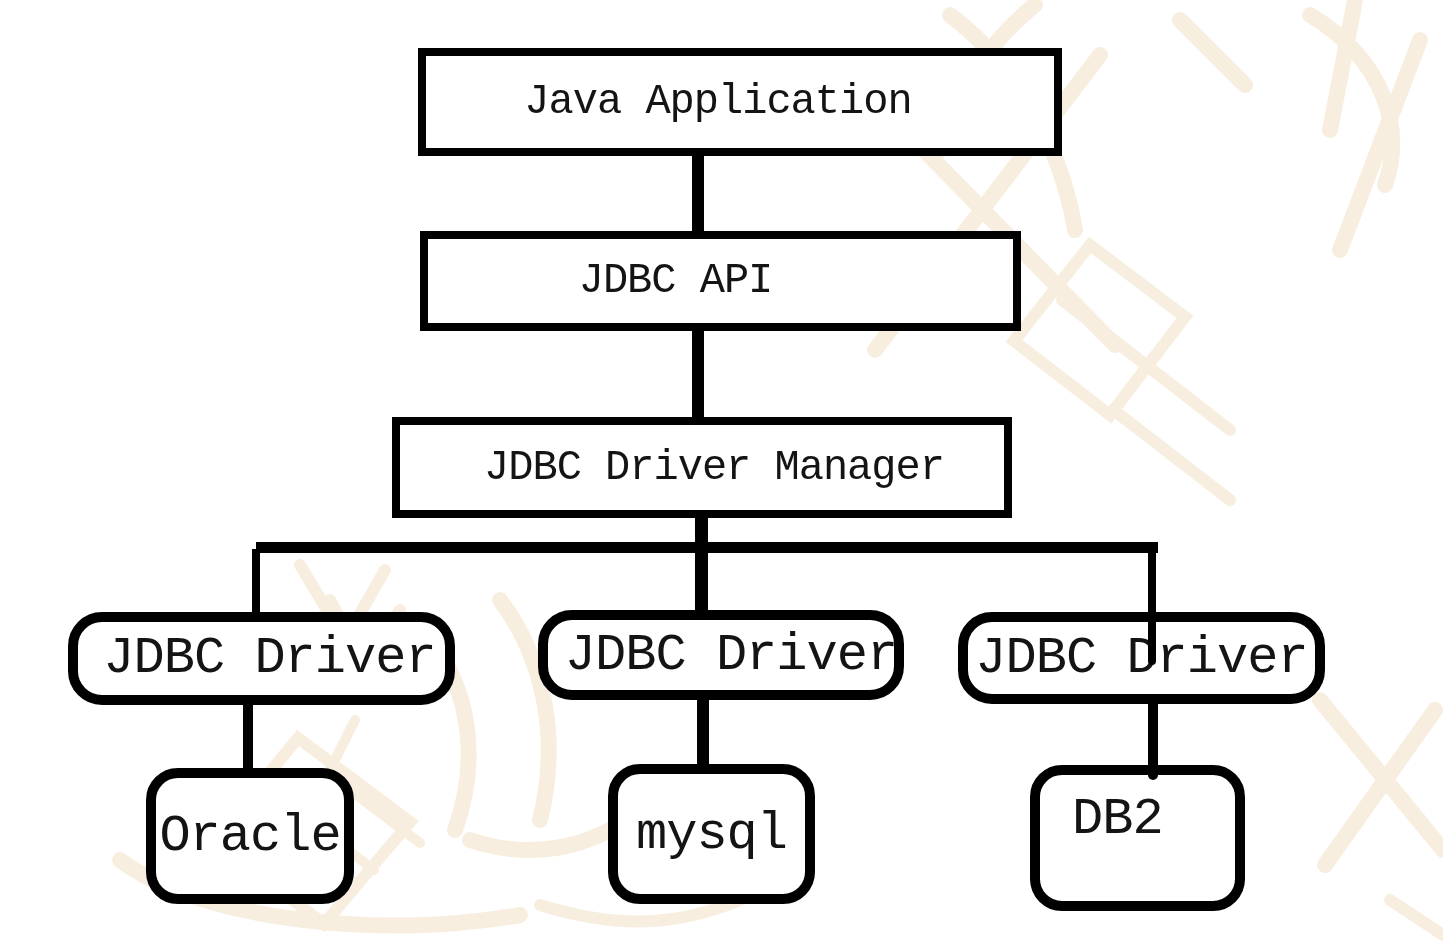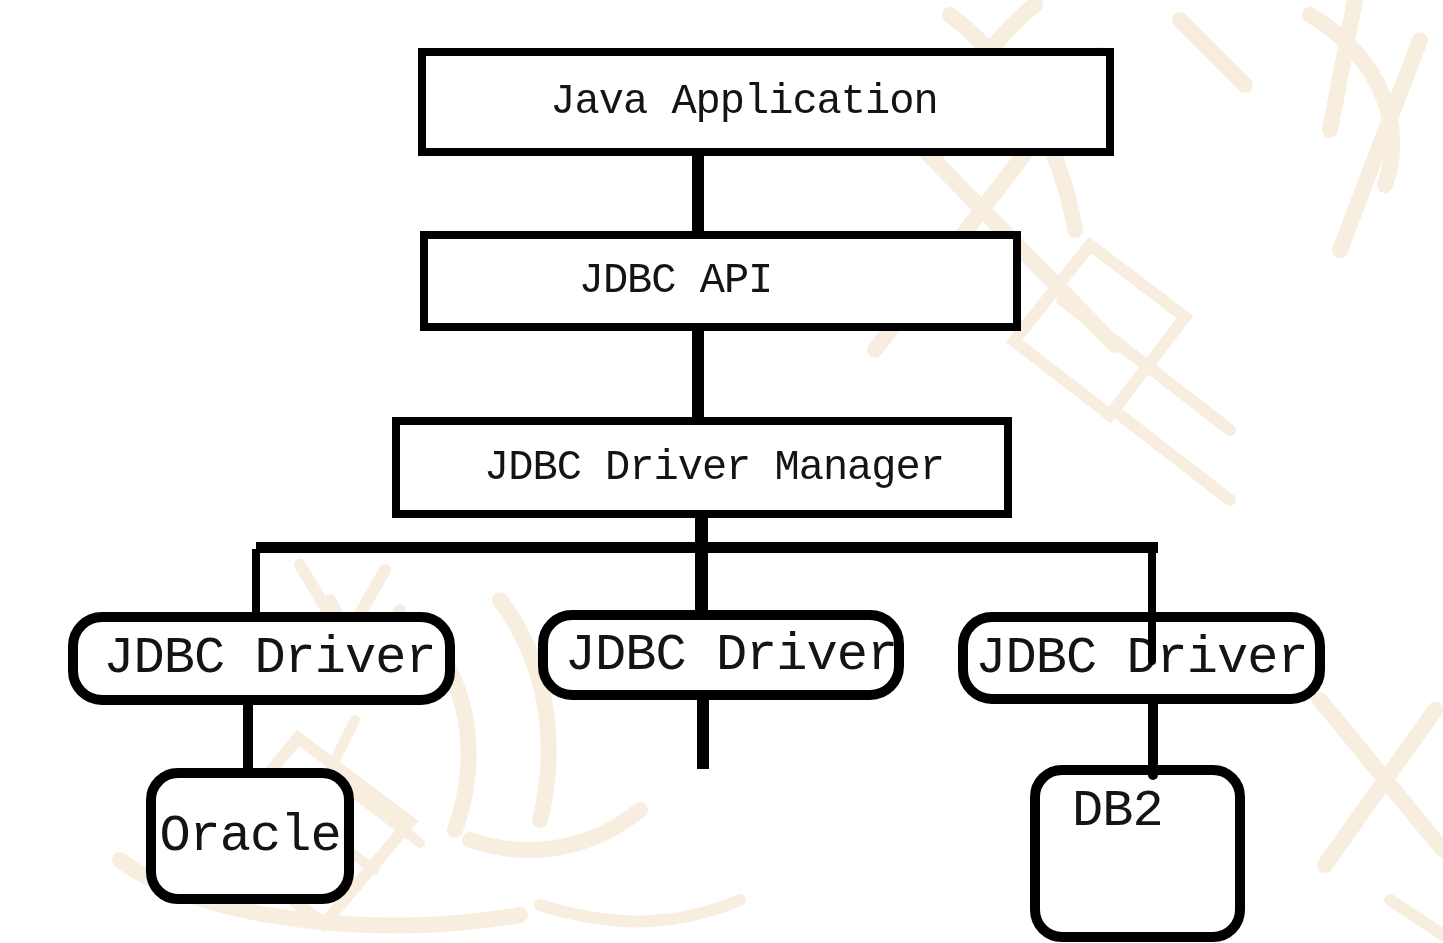--- a/index.html
+++ b/index.html
@@ -34,38 +34,38 @@
   .round-node{
     position:absolute;z-index:1;
     background:var(--background);
     border:10px solid var(--line);
     border-radius:32px;
     display:flex;align-items:center;justify-content:center;
     font-size:52px;letter-spacing:-1px;white-space:nowrap;
     box-sizing:border-box;
   }
   
-  #box-java   {left:418px;top:48px;width:696px;height:108px;}
+  #box-java   {left:418px;top:48px;width:644px;height:108px;}
   #box-java .lbl{transform:translateX(-22px);}
   #box-api    {left:420px;top:231px;width:601px;height:100px;}
   #box-api .lbl{transform:translateX(-45px);}
   #box-mgr    {left:392px;top:417px;width:620px;height:101px;}
   #box-mgr .lbl{transform:translateX(12px);}
 
   #drv-0{left:68px; top:612px;width:387px;height:93px;border-radius:34px;}
   #drv-0 .lbl{transform:translateX(8px);}
   #drv-1{left:538px;top:610px;width:366px;height:90px;border-radius:34px;}
   #drv-1 .lbl{transform:translateX(10px);}
   #drv-2{left:958px;top:612px;width:367px;height:92px;border-radius:34px;}
 
   #db-0{left:146px; top:768px;width:208px;height:136px;}
   #db-1{left:608px; top:764px;width:207px;height:140px;}
-  #db-2{left:1030px;top:765px;width:215px;height:177px;
+  #db-2{left:1030px;top:765px;width:215px;height:146px;
         align-items:flex-start;justify-content:flex-start;
-        padding:7px 0 0 32px;}
+        padding:15px 0 0 32px;}
 
   #v1 {left:692px; top:150px;width:12px;height:88px;}
   #v2 {left:692px; top:325px;width:12px;height:100px;}
   #v3 {left:695px; top:512px;width:13px;height:106px;}
   #h1 {left:256px; top:542px;width:902px;height:11px;}
   #vL {left:252px; top:549px;width:8px; height:67px;}
   #vR {left:1148px;top:553px;width:8px; height:112px;border-radius:0 0 4px 4px;}
   #vc0{left:243px; top:702px;width:10px;height:70px;}
   #vc1{left:697px; top:697px;width:12px;height:72px;}
   #vc2{left:1148px;top:700px;width:10px;height:80px;border-radius:0 0 5px 5px;}
@@ -140,18 +140,21 @@
   </div>
 
   <div class="round-node" id="drv-2">
     <span class="lbl">JDBC Driver</span>
   </div>
 
   <div class="round-node" id="db-0">
     <span class="lbl">Oracle</span>
   </div>
 
+  <div class="round-node" id="db-1">
+    <span class="lbl">mysql</span>
+  </div>
 
   <div class="round-node" id="db-2">
     <span class="lbl">DB2</span>
   </div>
 
 </div>
 
 </body></html>

